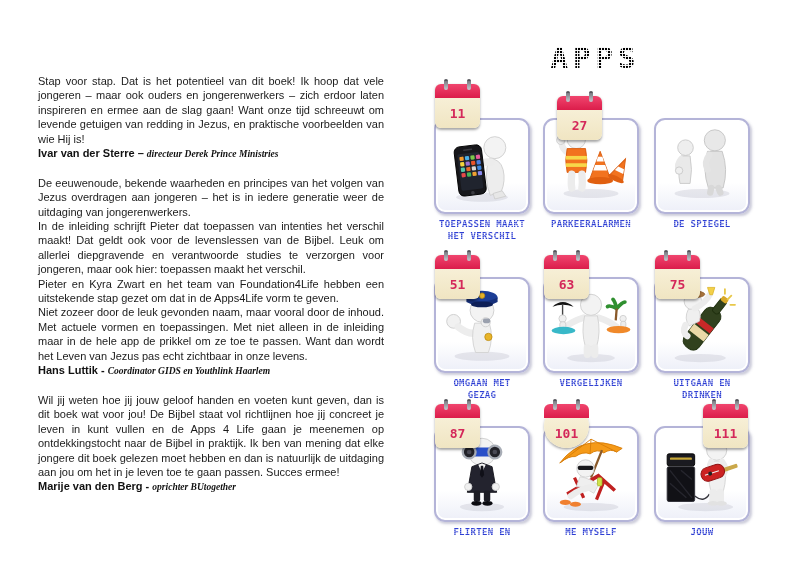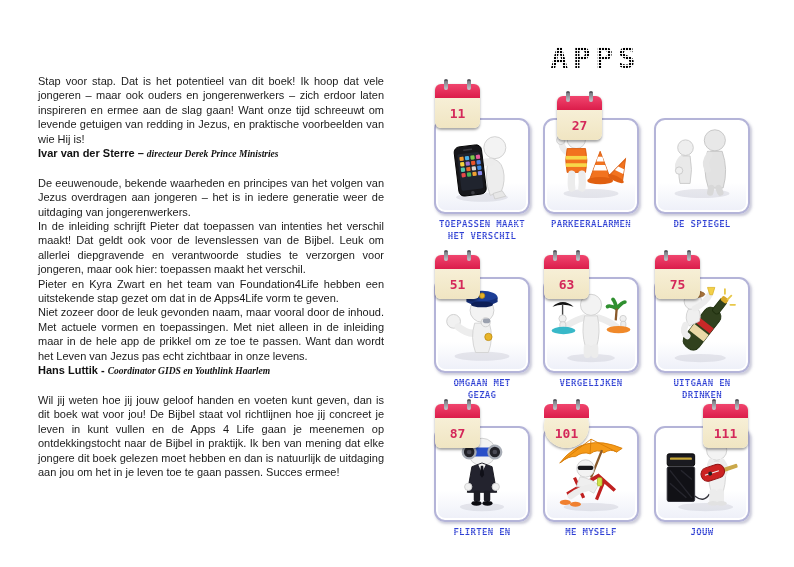--- a/index.html
+++ b/index.html
@@ -56,20 +56,21 @@
     <div>
       <p class="t-text">De eeuwenoude, bekende waarheden en principes van het volgen van Jezus overdragen aan jongeren – het is in iedere generatie weer de uitdaging van jongerenwerkers.
 In de inleiding schrijft Pieter dat toepassen van intenties het verschil maakt! Dat geldt ook voor de levenslessen van de Bijbel. Leuk om allerlei diepgravende en verantwoorde studies te verzorgen voor jongeren, maar ook hier: toepassen maakt het verschil.
 Pieter en Kyra Zwart en het team van Foundation4Life hebben een uitstekende stap gezet om dat in de Apps4Life vorm te geven.
 Niet zozeer door de leuk gevonden naam, maar vooral door de inhoud. Met actuele vormen en toepassingen. Met niet alleen in de inleiding maar in de hele app de prikkel om ze toe te passen. Want dan wordt het Leven van Jezus pas echt zichtbaar in onze levens.</p>
       <p class="t-authorline"><span>Hans Luttik -</span> <span class="t-role">Coordinator GIDS en Youthlink Haarlem</span></p>
     </div>
 
     <div>
       <p class="t-text">Wil jij weten hoe jij jouw geloof handen en voeten kunt geven, dan is dit boek wat voor jou! De Bijbel staat vol richtlijnen hoe jij concreet je leven in kunt vullen en de Apps 4 Life gaan je meenemen op ontdekkingstocht naar de Bijbel in praktijk. Ik ben van mening dat elke jongere dit boek gelezen moet hebben en dan is natuurlijk de uitdaging aan jou om het in je leven toe te gaan passen. Succes ermee!</p>
+      <p class="t-authorline"><span>Marije van den Berg -</span> <span class="t-role">oprichter BUtogether</span></p>
     </div>
   </div>
 
   <div class="apps-title px">APPS</div>
 
   <div class="tile" style="left:434px;top:118px;">
     <svg viewBox="0 0 96 96">
       <ellipse cx="48" cy="82" rx="28" ry="5" fill="rgba(60,60,90,.10)"></ellipse>
       <circle cx="62" cy="28" r="12" fill="#f3f3f3" stroke="#cfcfcf"></circle>
       <path d="M56 40 q12 0 15 12 q3 12 -2 24 l-12 4 q-8 -20 -1 -40z" fill="#ededed" stroke="#cfcfcf"></path>

